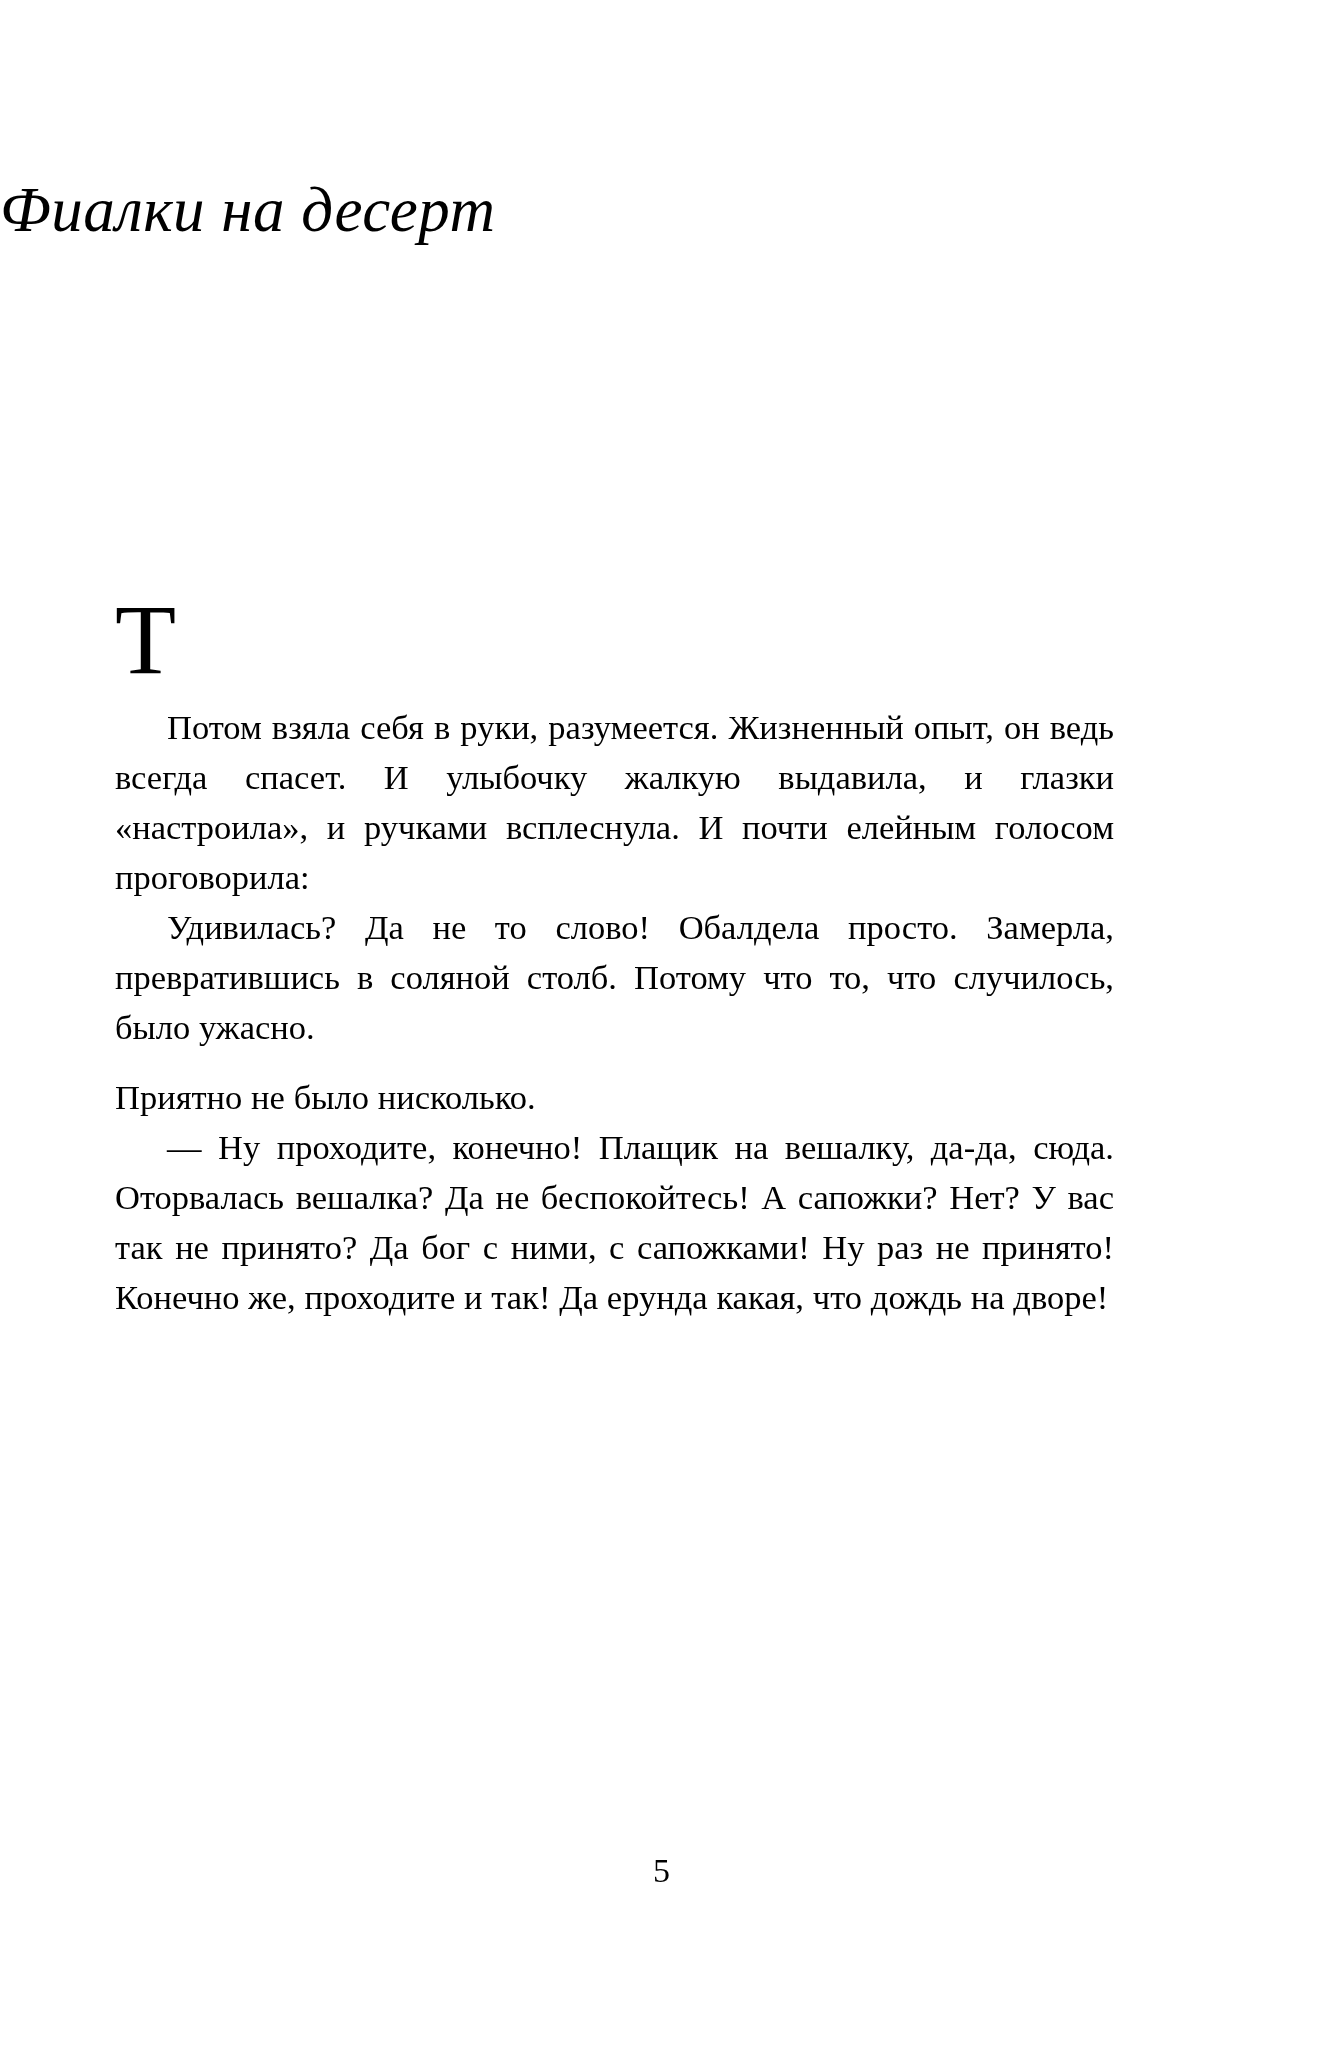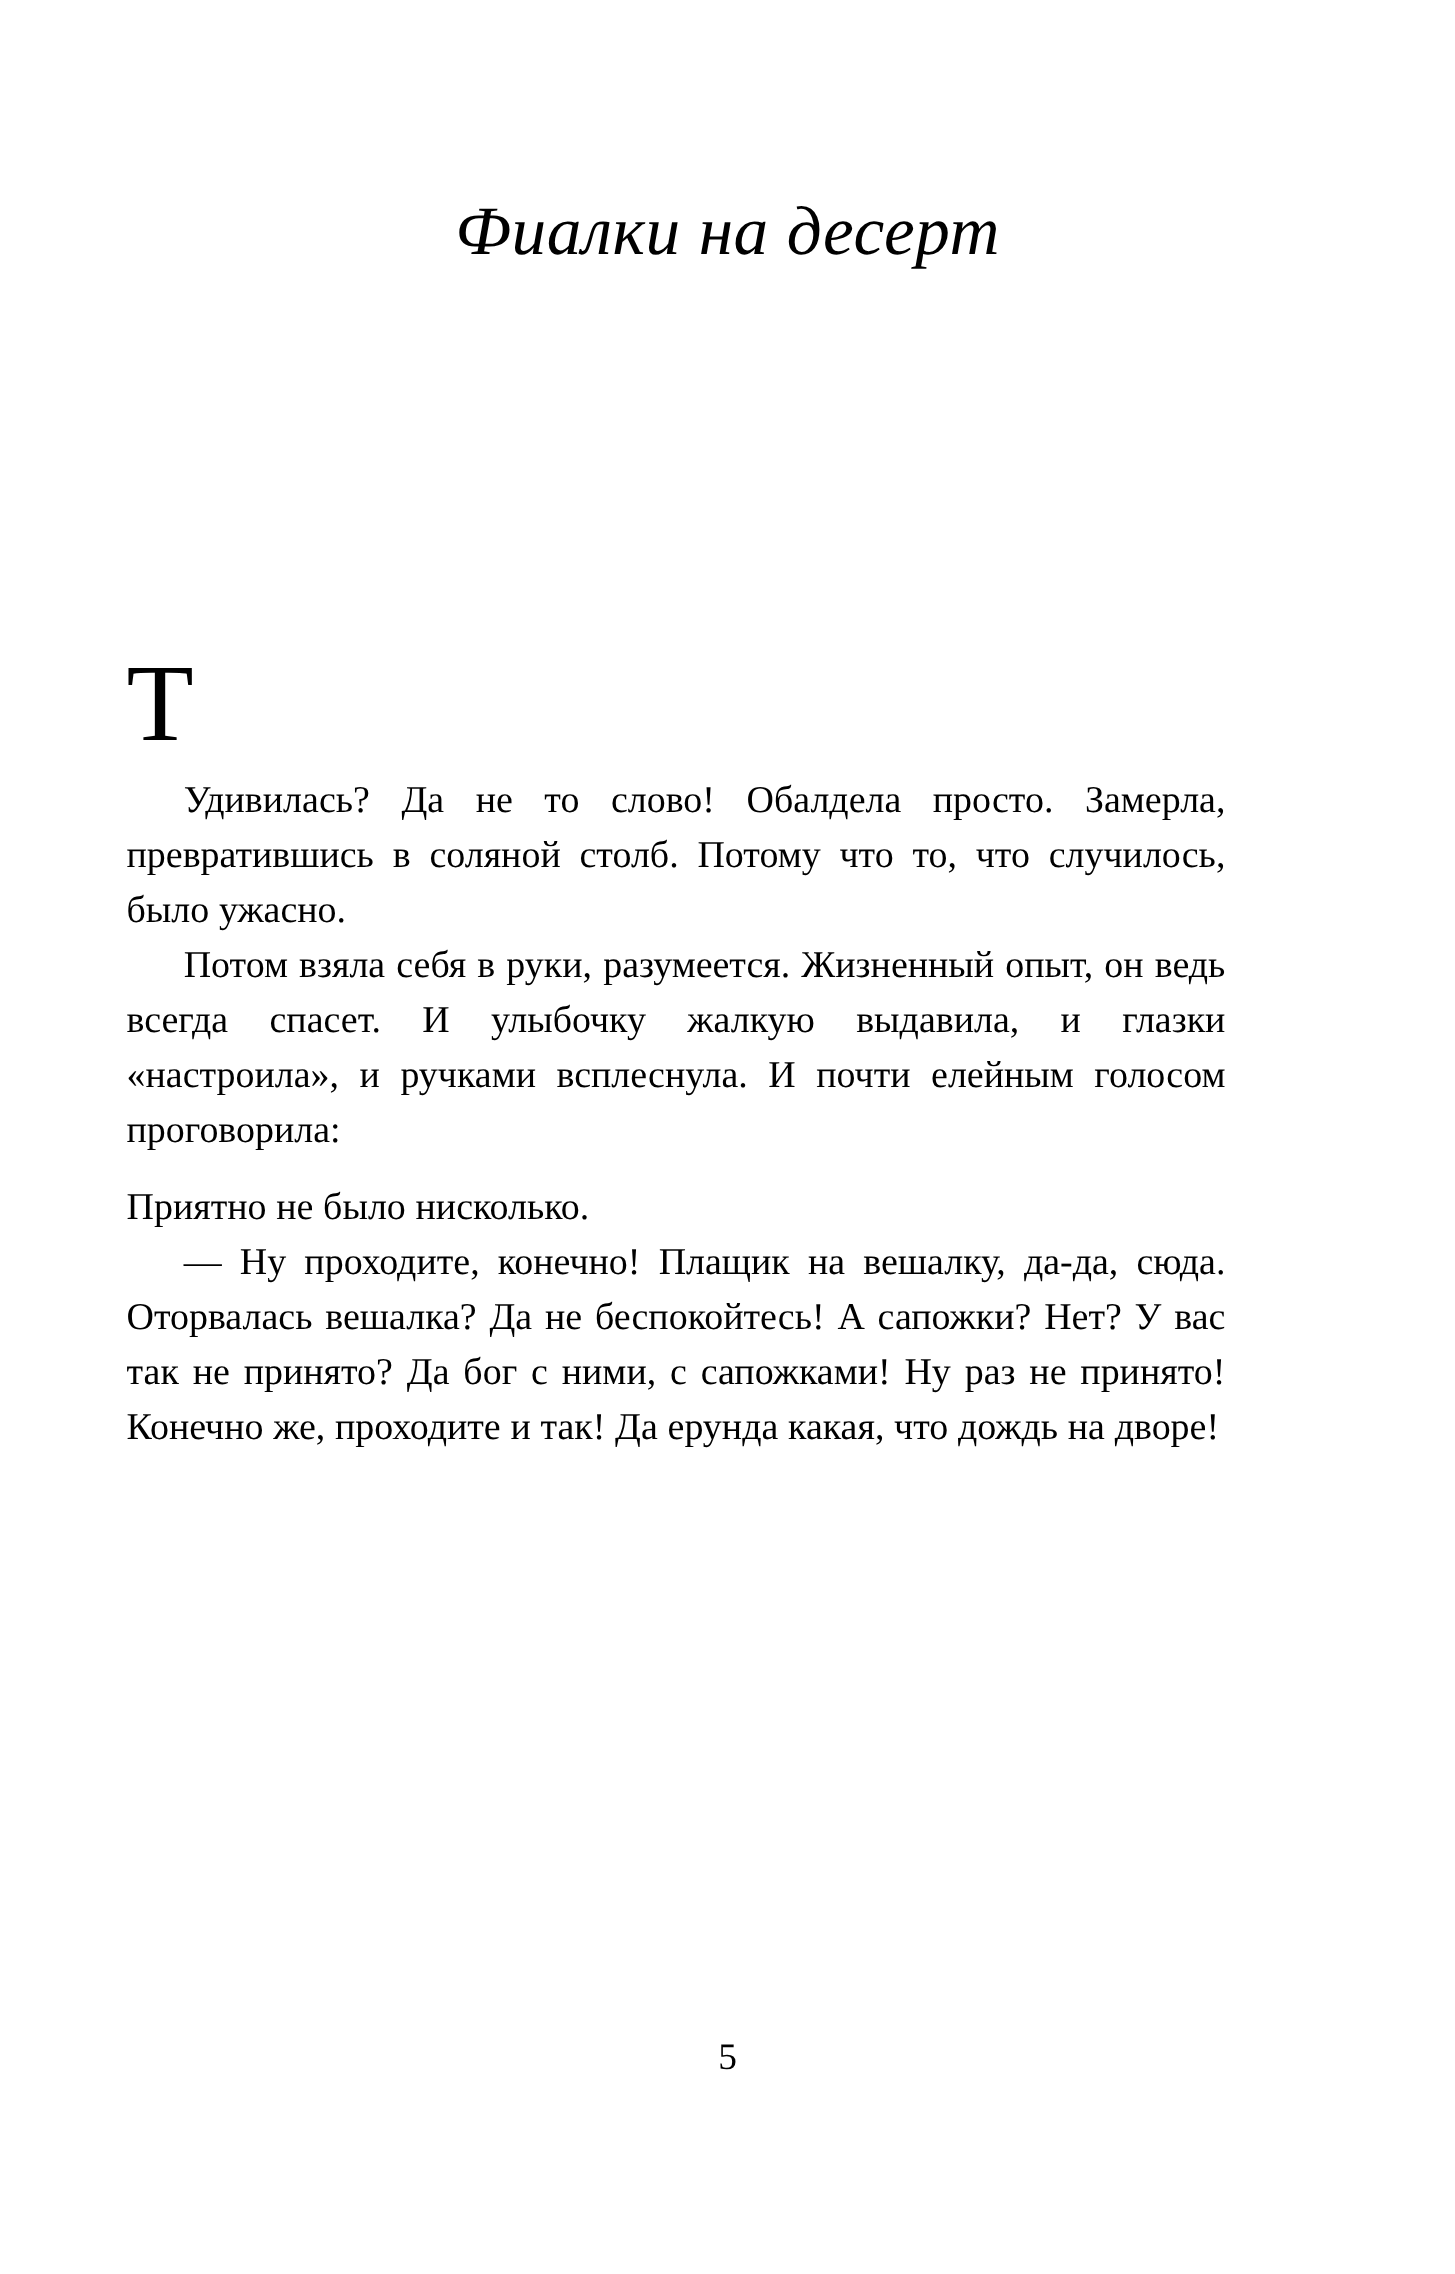--- a/index.html
+++ b/index.html
@@ -20,21 +20,21 @@
     overflow: hidden;
     margin: 0 auto;
   }
 
   
   .chapter-title {
     position: absolute;
     left: 0;
     top: 132px;
     width: 1323px;
-    text-align: center;
+    text-align: left;
     font-style: italic;
     font-weight: 400;
     font-size: 63px;
     line-height: 1.15;
     letter-spacing: 0.5px;
     white-space: nowrap;
   }
 
   
   .body-block {
@@ -93,23 +93,23 @@
 <div class="page">
 
   <h1 class="chapter-title">Фиалки на десерт</h1>
 
   <div class="body-block">
 
     <p class="para opening last-line-left">
       <span class="dropcap">Т</span>
     </p>
 
+    <p class="para last-line-left">Потом взяла себя в руки, разумеется. Жизненный опыт, он ведь всегда спасет. И улыбочку жалкую выдавила, и глазки «настроила», и ручками всплеснула. И почти елейным голосом проговорила:</p>
+
     <p class="para last-line-left">Удивилась? Да не то слово! Обалдела просто. Замерла, превратившись в соляной столб. Потому что то, что случилось, было ужасно.</p>
-
-    <p class="para last-line-left">Потом взяла себя в руки, разумеется. Жизненный опыт, он ведь всегда спасет. И улыбочку жалкую выдавила, и глазки «настроила», и ручками всплеснула. И почти елейным голосом проговорила:</p>
 
 
     <p class="para no-indent last-line-left">Приятно не было нисколько.</p>
 
     <p class="para last-line-left">— Ну проходите, конечно! Плащик на вешалку, да-да, сюда. Оторвалась вешалка? Да не беспокойтесь! А сапожки? Нет? У вас так не принято? Да бог с ними, с сапожками! Ну раз не принято! Конечно же, проходите и так! Да ерунда какая, что дождь на дворе!</p>
 
 
   </div>
 
   <div class="folio">5</div>

